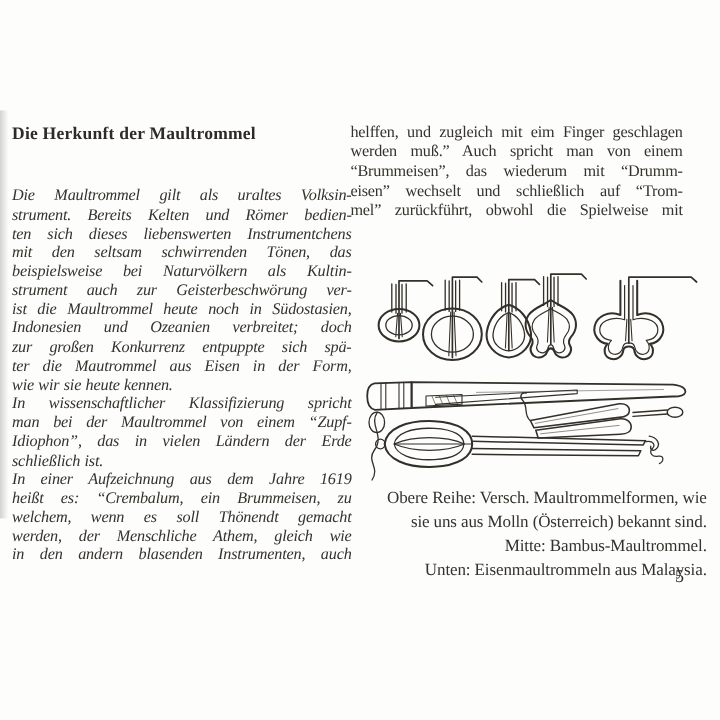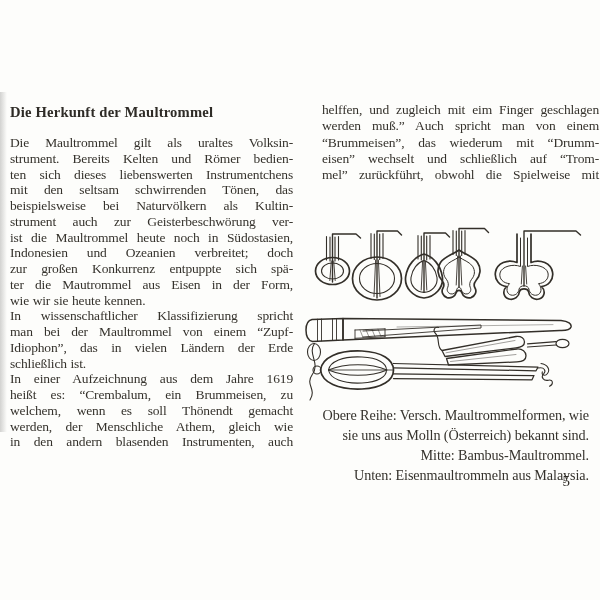--- a/index.html
+++ b/index.html
@@ -11,22 +11,22 @@
   .scan-shadow{
     position:absolute;left:0;top:92px;width:7px;height:340px;
     background:linear-gradient(to right, rgba(140,140,138,0.38), rgba(255,255,255,0));
     pointer-events:none;
   }
   .heading{
     position:absolute;left:10px;top:104px;width:283px;
     font-size:14.6px;font-weight:bold;letter-spacing:0.2px;line-height:17px;color:#2e2b26;
   }
   .col{position:absolute;font-size:13.5px;letter-spacing:-0.15px;word-spacing:0.4px;}
-  .col-left{left:10px;top:135px;width:283px;line-height:15.75px;}
-  .col-right{left:322px;top:102px;width:277px;line-height:16.3px;}
+  .col-left{left:10px;top:155px;width:283px;line-height:15.75px;font-style:italic;}
+  .col-right{left:292px;top:102px;width:277px;line-height:16.3px;}
   .ln{text-align:justify;text-align-last:justify;white-space:nowrap;}
   .ln.end{text-align-last:left;}
   .figure{position:absolute;left:305px;top:224px;width:285px;height:180px;}
   .caption{
     position:absolute;left:307px;top:406px;width:282px;
     font-size:14.2px;line-height:19.9px;letter-spacing:-0.1px;text-align:right;
   }
   .pagenum{
     position:absolute;left:520px;top:473px;width:50px;
     text-align:right;font-size:15px;color:#2f2c27;

